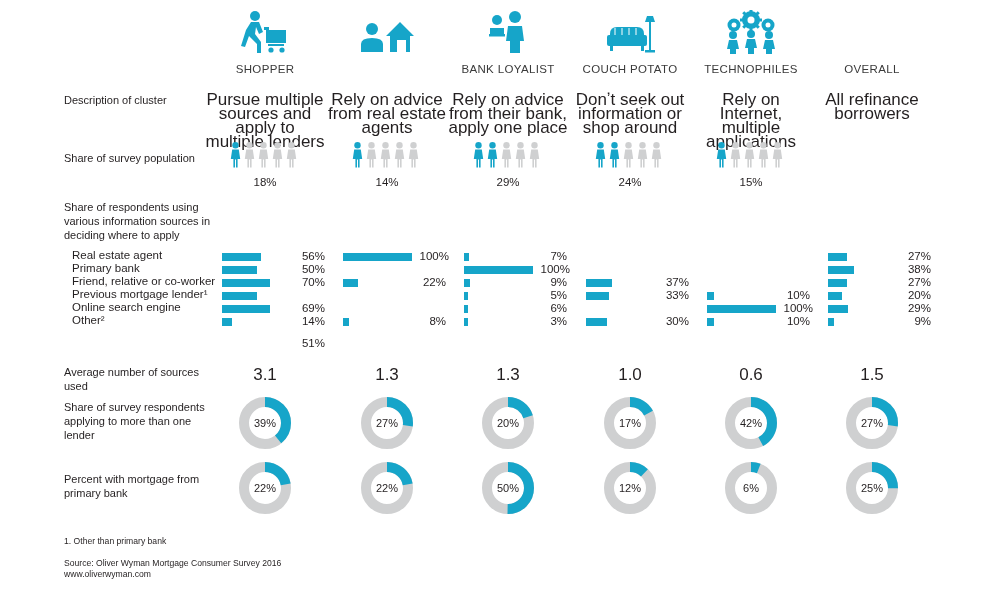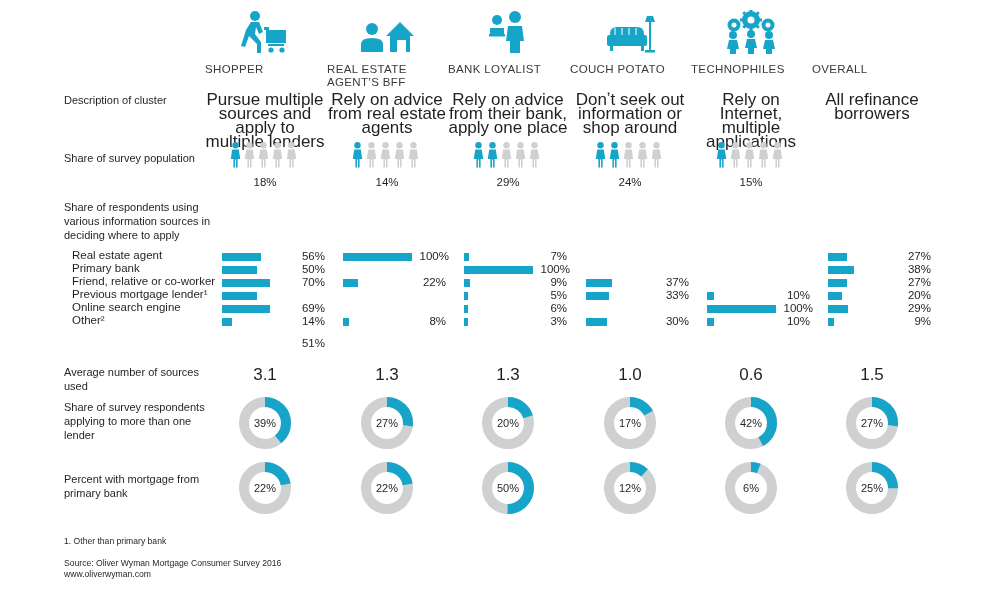--- a/index.html
+++ b/index.html
@@ -5,21 +5,21 @@
   html,body{margin:0;padding:0;}
   body{
     width:1000px;height:600px;background:#ffffff;
     font-family:"Liberation Sans",sans-serif;
     color:#231f20;
     position:relative;overflow:hidden;
   }
   .wrap{position:relative;width:1000px;height:600px;}
 
   
-  .col-head{position:absolute;width:120px;}
+  .col-head{position:absolute;width:120px;text-align:center;}
   .col-icon{height:48px;display:flex;align-items:flex-end;justify-content:center;}
   .col-title{
     font-size:11.5px;letter-spacing:.35px;color:#3a3a3a;
     margin-top:7px;line-height:13px;font-weight:400;
   }
 
   
   .row-label{
     position:absolute;left:64px;font-size:11px;line-height:14px;color:#231f20;
   }
@@ -89,21 +89,20 @@
       </div>
       <div class="col-head" style="left: 327px; top: 8px;">
         <div class="col-icon">
           <svg width="62" height="46" viewBox="0 0 62 46">
       <path d="M30 26 L44 12 L58 26 L54 26 L54 42 L34 42 L34 26 Z" fill="#16a5c9"></path>
       <rect x="41" y="30" width="9" height="12" fill="#ffffff"></rect>
       <circle cx="16" cy="19" r="6" fill="#16a5c9"></circle>
       <path d="M5 42 L5 34 Q5 28 16 28 Q27 28 27 34 L27 42 Z" fill="#16a5c9"></path>
     </svg>
         </div>
-        <div class="col-title">REAL ESTATE AGENTʼS BFF</div>
       </div>
       <div class="col-head" style="left: 448px; top: 8px;">
         <div class="col-icon">
           <svg width="46" height="46" viewBox="0 0 46 46">
       <circle cx="30" cy="7" r="6" fill="#16a5c9"></circle>
       <path d="M23 16 L37 16 L39 31 L35 31 L35 43 L25 43 L25 31 L21 31 Z" fill="#16a5c9"></path>
       <circle cx="12" cy="10" r="5" fill="#16a5c9"></circle>
       <path d="M5 18 L19 18 L19 24 L5 24 Z" fill="#16a5c9"></path>
       <rect x="4" y="24" width="16" height="2.5" fill="#16a5c9"></rect>
     </svg>

